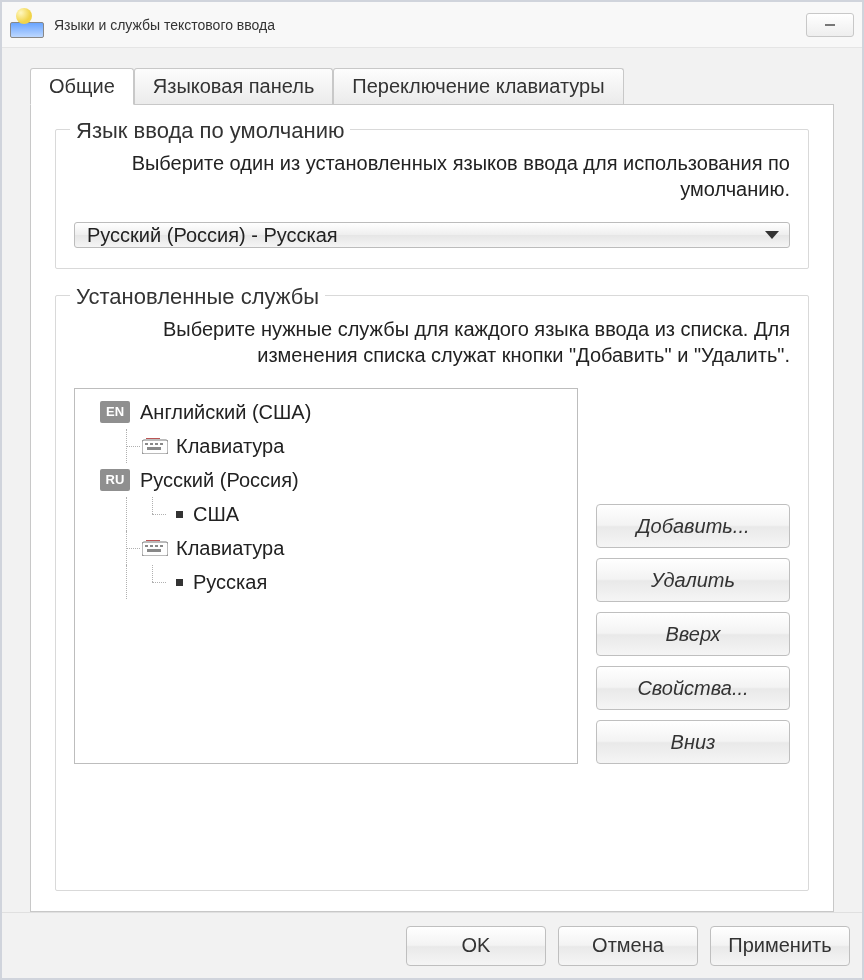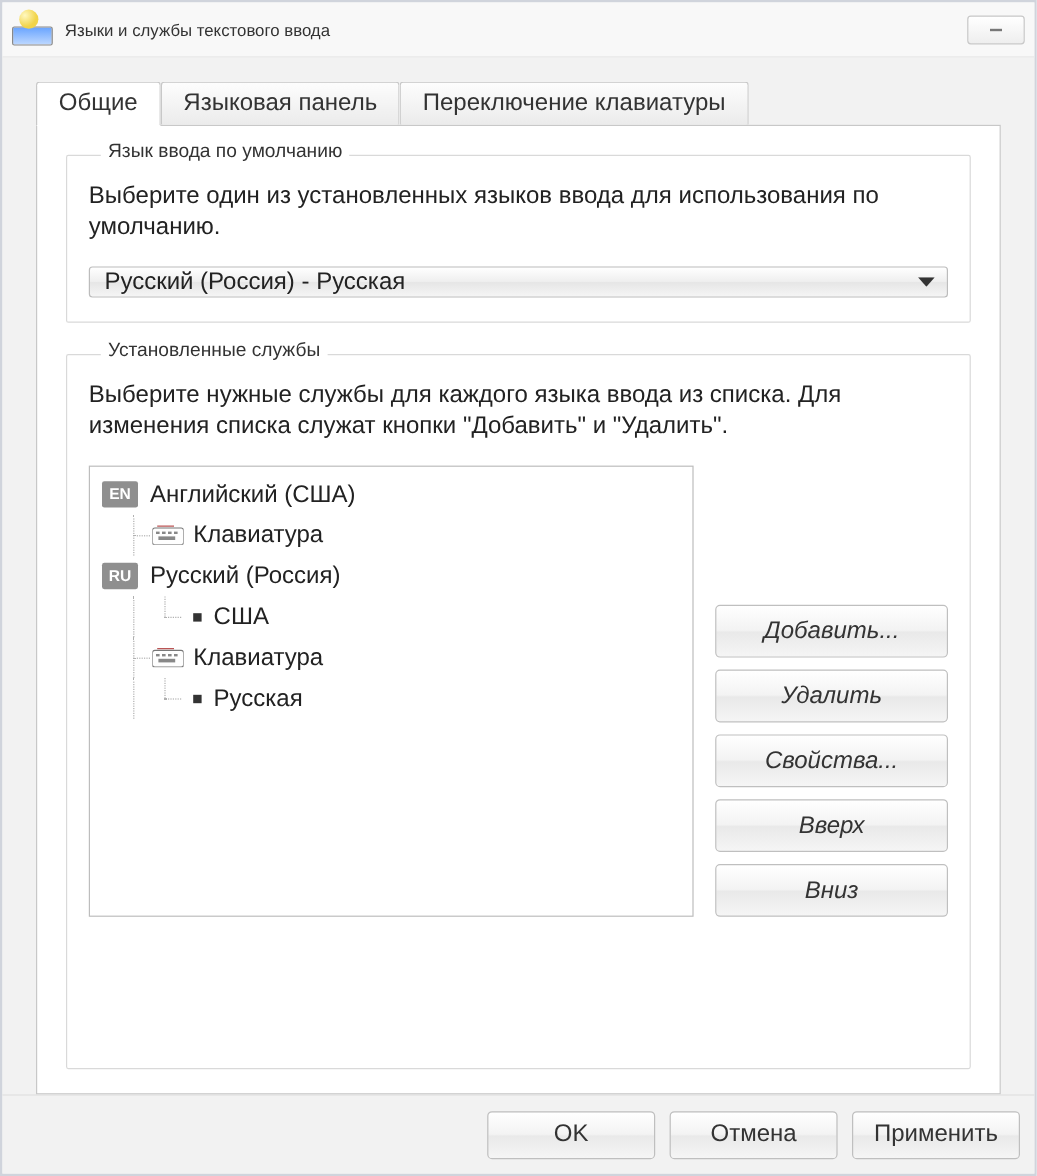--- a/index.html
+++ b/index.html
@@ -124,30 +124,31 @@
   .group {
     border: 1px solid #d9d9d9;
     border-radius: 2px;
     padding: 20px 18px 20px 18px;
     position: relative;
     margin-bottom: 26px;
   }
   .group > .legend {
     position: absolute;
     top: -12px;
-    left: 28px;
+    left: 14px;
     background: #fff;
     padding: 0 6px;
-    font-size: 16px;
+    font-size: 22px;
     color: #333;
   }
   .group .desc {
     font-size: 20px;
     line-height: 1.3;
     margin: 0 0 20px 0;
+    text-align: right;
   }
 
   
   .dropdown {
     box-sizing: border-box;
     height: 26px;
     width: 100%;
     border: 1px solid #bcbcbc;
     border-radius: 3px;
     background: linear-gradient(#ffffff, #efefef 48%, #e6e6e6 52%, #f5f5f5);
@@ -169,21 +170,21 @@
     display: flex;
     gap: 18px;
     align-items: stretch;
   }
   .tree-box {
     flex: 1;
     border: 1px solid #bdbdbd;
     background: #fff;
     height: 376px;
     box-sizing: border-box;
-    padding: 6px 4px;
+    padding: 6px 19px;
     overflow: hidden;
   }
   .sidebuttons {
     width: 194px;
     display: flex;
     flex-direction: column;
     justify-content: flex-end;
     gap: 10px;
     padding-top: 96px;
     font-style: italic;
@@ -375,22 +376,22 @@
                 <span class="bullet"></span>
                 <span>Русская</span>
               </div>
 
             </div>
           </div>
 
           <div class="sidebuttons">
             <div class="btn">Добавить...</div>
             <div class="btn">Удалить</div>
+            <div class="btn">Вверх</div>
             <div class="btn">Свойства...</div>
-            <div class="btn">Вверх</div>
             <div class="btn">Вниз</div>
           </div>
         </div>
       </div>
 
     </div>
   </div>
 
   <div class="bottombar">
     <div class="btn">OK</div>

